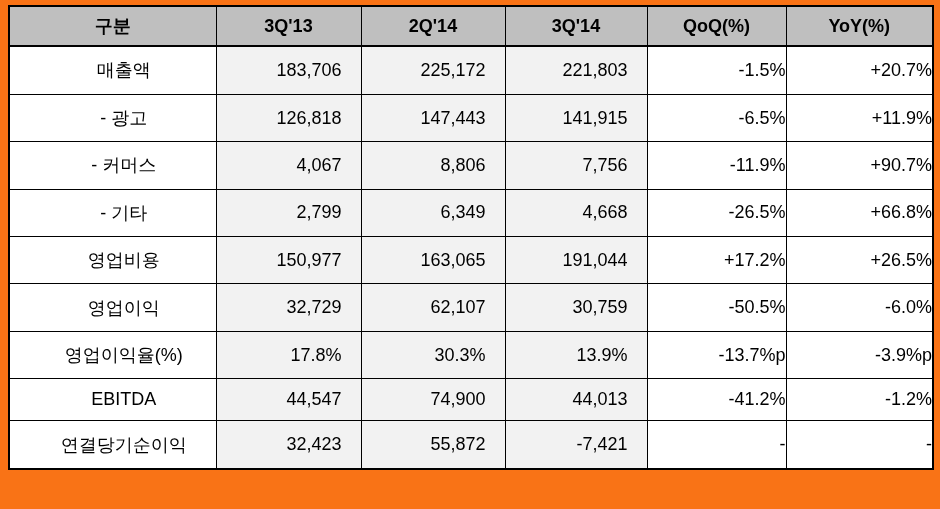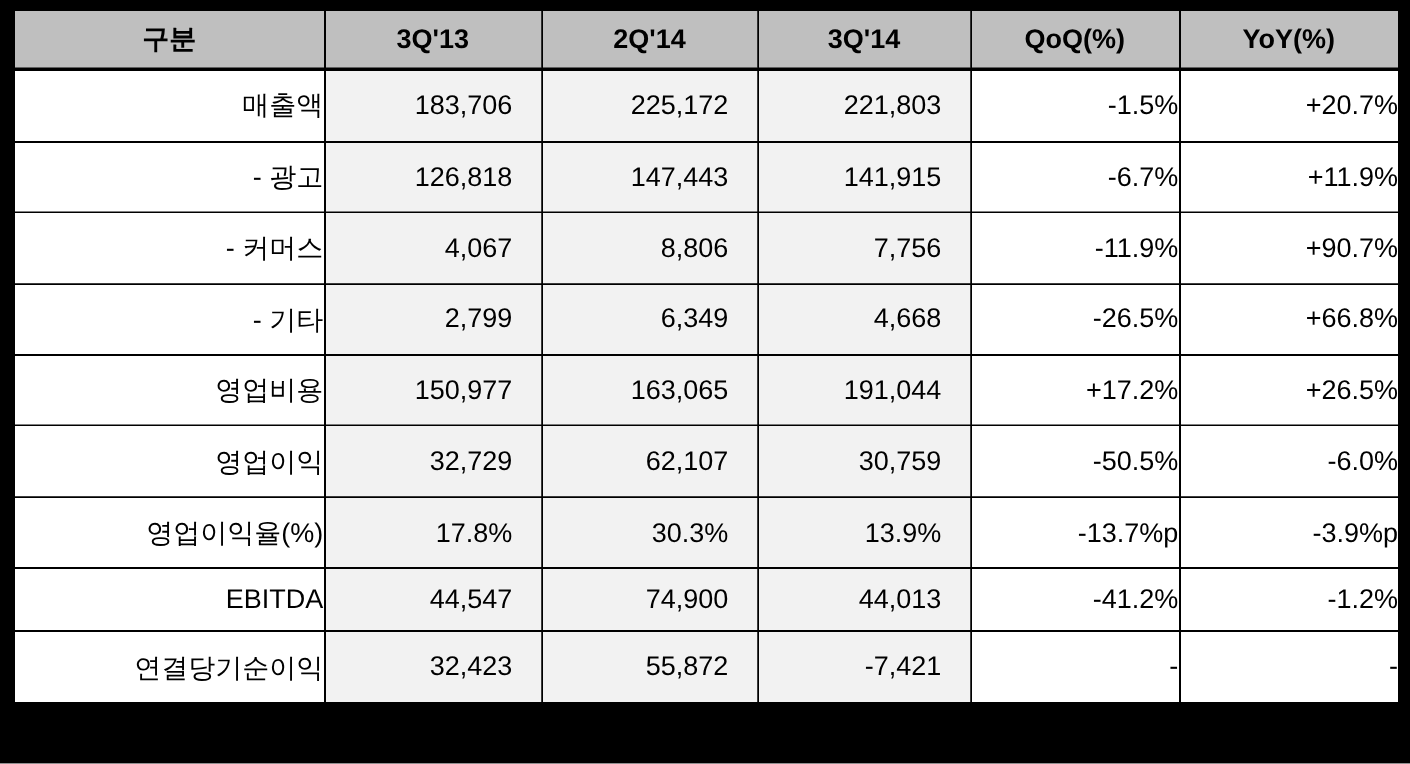--- a/index.html
+++ b/index.html
@@ -5,21 +5,21 @@
   html, body {
     margin: 0;
     padding: 0;
     background: #ffffff;
     font-family: "Liberation Sans", sans-serif;
   }
   .canvas {
     position: relative;
     width: 940px;
     height: 509px;
-    background: #000000;
+    background: #f97316;
     overflow: hidden;
   }
   table.fin-table {
     position: absolute;
     left: 8px;
     top: 5px;
     width: 924px;
     height: 465px;
     border-collapse: collapse;
     table-layout: fixed;
@@ -37,21 +37,21 @@
   }
   .fin-table thead th {
     background: #bfbfbf;
     font-weight: bold;
     text-align: center;
     height: 38px;
     border-bottom: 2px solid #000000;
   }
   .fin-table td.cat {
     background: #ffffff;
-    text-align: right;
+    text-align: center;
     padding-left: 22px;
   }
   .fin-table td.num {
     background: #f2f2f2;
     text-align: right;
     padding-right: 19px;
     margin-top: 40px;
   }
   .fin-table td.pct {
     background: #ffffff;
@@ -88,21 +88,21 @@
         <td class="num">225,172</td>
         <td class="num">221,803</td>
         <td class="pct">-1.5%</td>
         <td class="pct">+20.7%</td>
       </tr>
       <tr>
         <td class="cat">- 광고</td>
         <td class="num">126,818</td>
         <td class="num">147,443</td>
         <td class="num">141,915</td>
-        <td class="pct">-6.7%</td>
+        <td class="pct">-6.5%</td>
         <td class="pct">+11.9%</td>
       </tr>
       <tr>
         <td class="cat">- 커머스</td>
         <td class="num">4,067</td>
         <td class="num">8,806</td>
         <td class="num">7,756</td>
         <td class="pct">-11.9%</td>
         <td class="pct">+90.7%</td>
       </tr>

